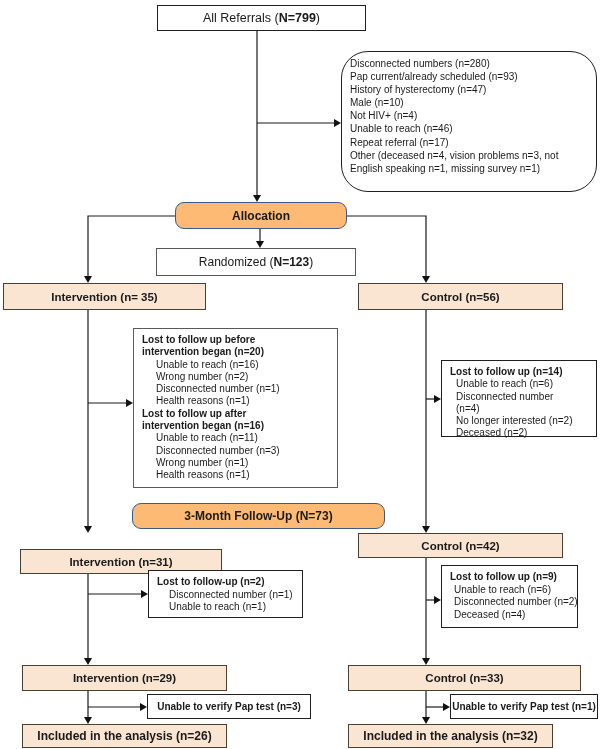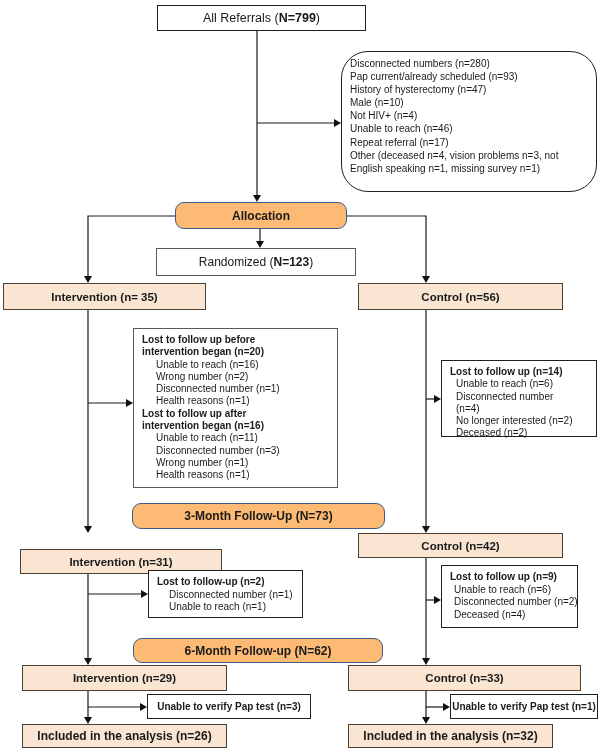--- a/index.html
+++ b/index.html
@@ -140,23 +140,20 @@
       <div class="tline" style="padding-left: 12px;">Disconnected number (n=1)</div>
       <div class="tline" style="padding-left: 12px;">Unable to reach (n=1)</div>
     </div>
   <div class="box thin list lost2" style="left:441px;top:565px;width:137px;height:63px;">
       <div class="tline" style="font-weight: 700;">Lost to follow up (n=9)</div>
       <div class="tline" style="padding-left: 4px;">Unable to reach (n=6)</div>
       <div class="tline" style="padding-left: 4px;">Disconnected number (n=2)</div>
       <div class="tline" style="padding-left: 4px;">Deceased (n=4)</div>
     </div>
 
-  <div class="box blue hdr fs12" style="left:133px;top:638px;width:250px;height:25px;">
-    <span>6-Month Follow-up (N=62)</span>
-  </div>
   <div class="box peach hdr fs115" style="left:22px;top:665px;width:205px;height:26px;">
     <span>Intervention (n=29)</span>
   </div>
   <div class="box peach hdr fs115" style="left:348px;top:665px;width:233px;height:26px;">
     <span>Control (n=33)</span>
   </div>
 
   <div class="box thin hdr fs10" style="left:147px;top:694px;width:164px;height:25px;">
     <span>Unable to verify Pap test (n=3)</span>
   </div>

